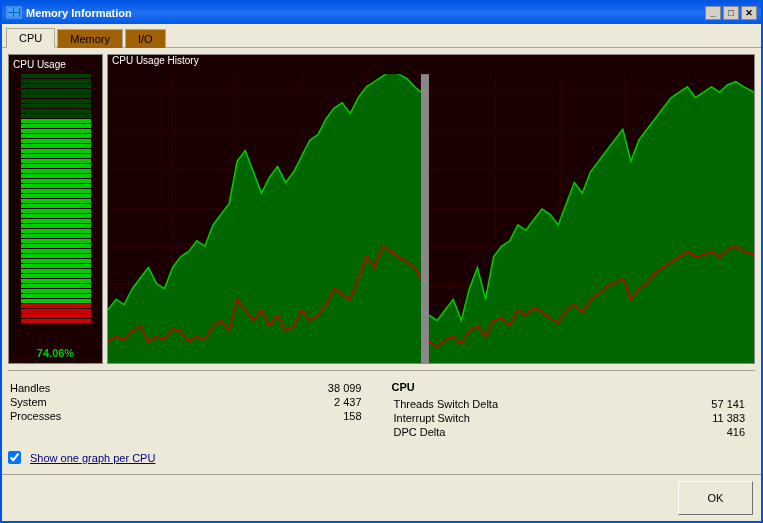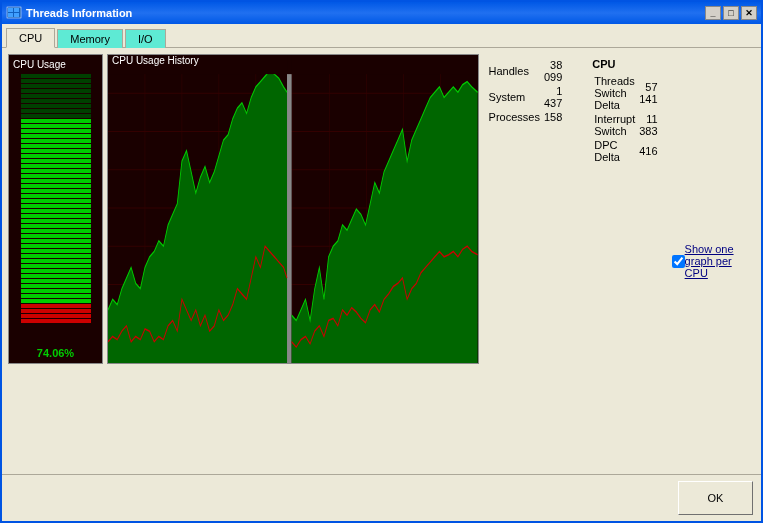--- a/index.html
+++ b/index.html
@@ -70,41 +70,41 @@
       padding: 3px 4px 0 4px;
       border-bottom: 1px solid #aca899;
       flex-shrink: 0;
       align-items: flex-end;
     }
 
     .tab {
       padding: 3px 12px 3px 12px;
       border: 1px solid #aca899;
       border-bottom: none;
-      background: #5eead4;
+      background: #a16207;
       cursor: pointer;
       font-size: 11px;
       margin-right: 2px;
       position: relative;
       bottom: -1px;
     }
 
     .tab.active {
       background: #ece9d8;
       border-bottom: 1px solid #ece9d8;
       font-weight: normal;
       z-index: 1;
     }
 
     
     .main-content {
       flex: 1;
       padding: 6px;
       display: flex;
-      flex-direction: row;
+      flex-direction: column;
       gap: 4px;
       justify-content: center;
     }
 
     
     .charts-section {
       display: flex;
       gap: 4px;
       height: 310px;
     }
@@ -209,21 +209,21 @@
 
     .stats-table td:last-child {
       text-align: right;
       padding-right: 10px;
     }
 
     
     .checkbox-row {
       display: flex;
       align-items: center;
-      gap: 0;
+      gap: 9px;
       padding: 4px 0;
     }
 
     .checkbox-row input[type="checkbox"] {
       margin: 0;
     }
 
     .checkbox-label {
       font-size: 11px;
       color: #000080;
@@ -269,21 +269,21 @@
   <div class="title-bar">
     <div class="title-bar-icon">
       <svg width="16" height="16" viewBox="0 0 16 16">
         <rect x="1" y="2" width="14" height="11" fill="#1060c0" stroke="#ffffff" stroke-width="0.5"></rect>
         <rect x="2" y="3" width="5" height="4" fill="#40a0ff"></rect>
         <rect x="8" y="3" width="5" height="4" fill="#40a0ff"></rect>
         <rect x="2" y="8" width="5" height="4" fill="#40a0ff"></rect>
         <rect x="8" y="8" width="5" height="4" fill="#40a0ff"></rect>
       </svg>
     </div>
-    <span class="title-text">Threads Information</span>
+    <span class="title-text">Memory Information</span>
     <div class="title-buttons">
       <div class="title-btn">_</div>
       <div class="title-btn">□</div>
       <div class="title-btn">✕</div>
     </div>
   </div>
 
   <div class="tab-bar">
     <div class="tab active">CPU</div>
     <div class="tab">Memory</div>
@@ -416,21 +416,21 @@
 
       <div class="stats-group">
         <table class="stats-table">
           <tbody>
               <tr>
             <td>Handles</td>
             <td>38 099</td>
           </tr>
           <tr>
             <td>System</td>
-            <td>1 437</td>
+            <td>2 437</td>
           </tr>
           <tr>
             <td>Processes</td>
             <td>158</td>
           </tr>
         </tbody>
           </table>
       </div>
 
       <div class="stats-group">

